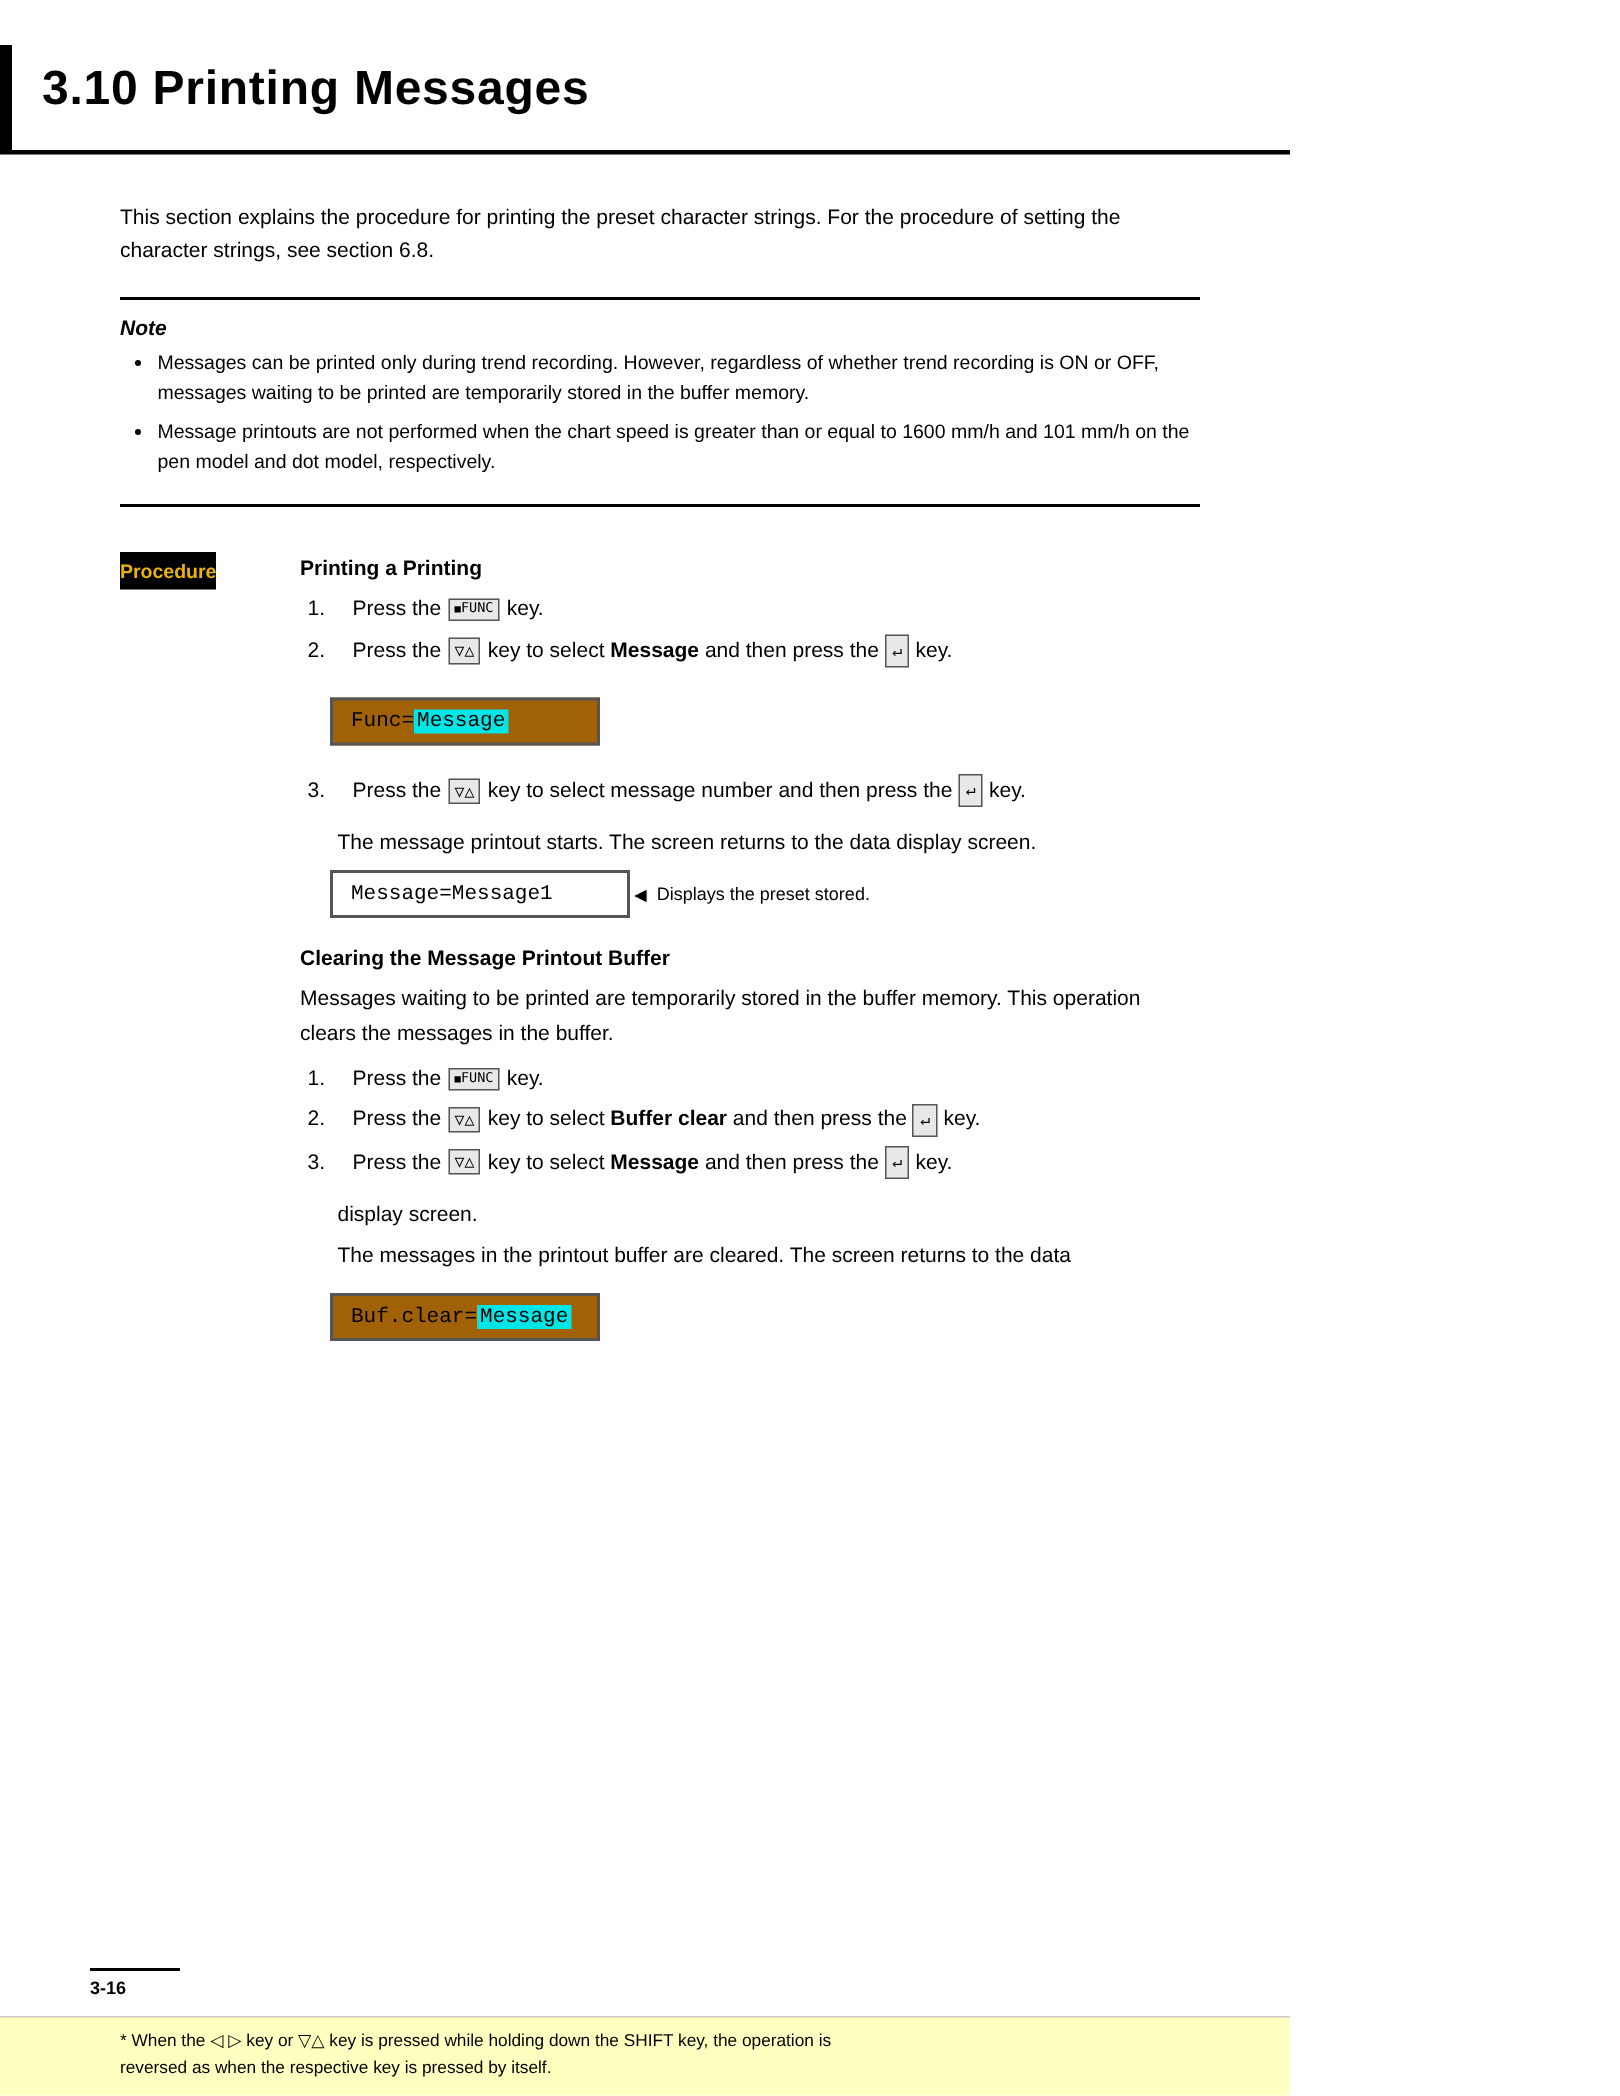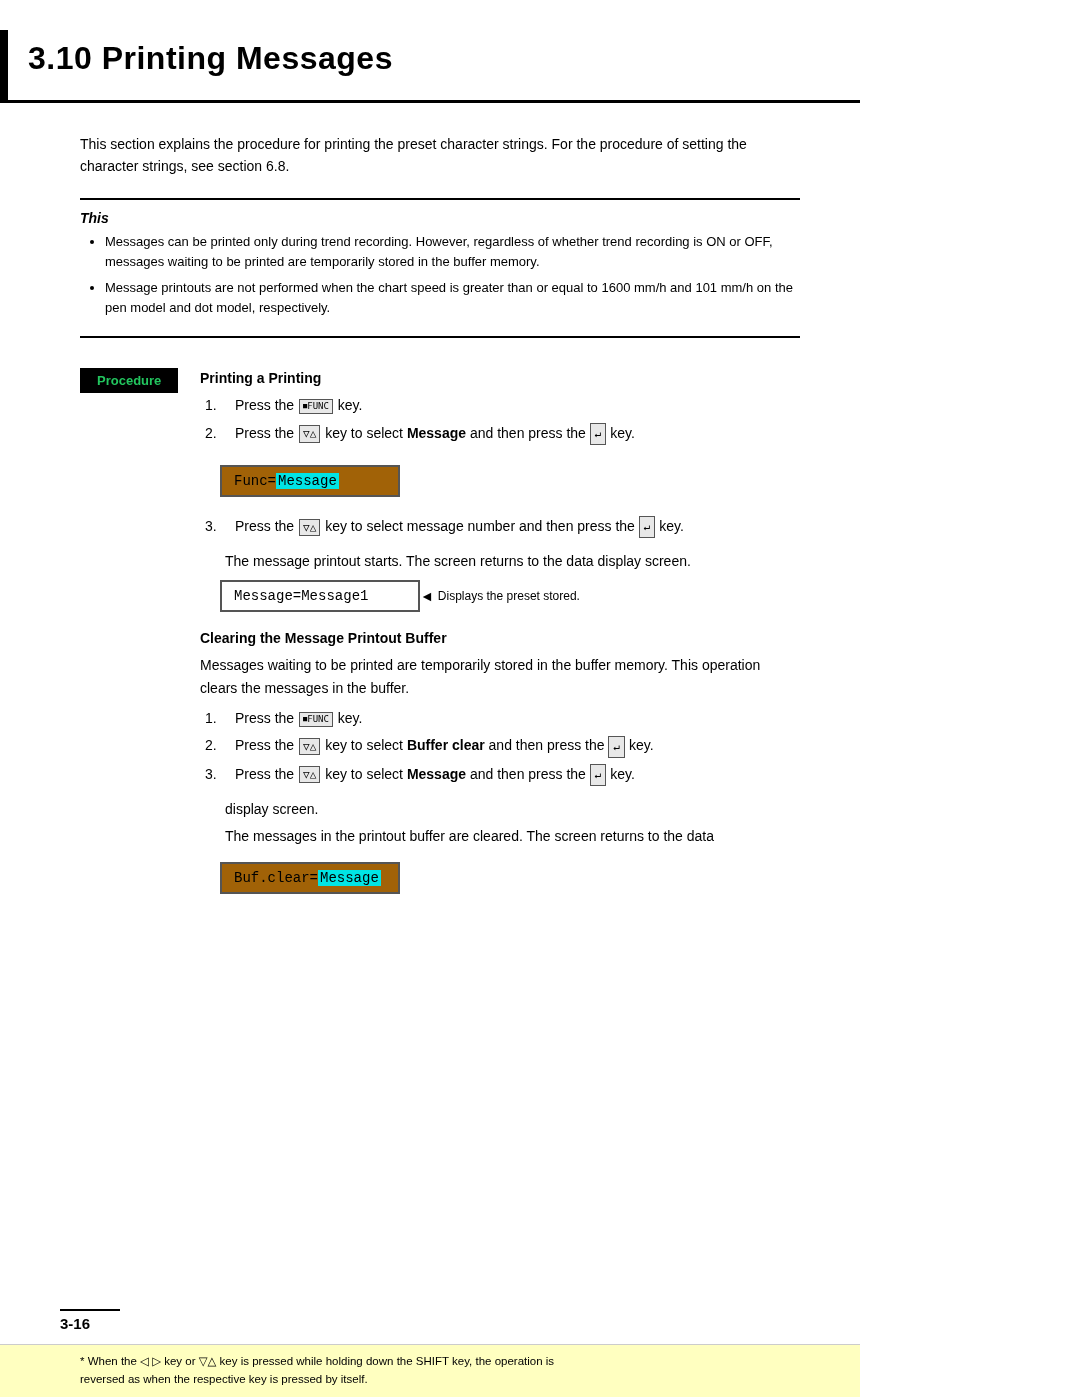--- a/index.html
+++ b/index.html
@@ -86,24 +86,24 @@
       gap: 0;
     }
 
     .procedure-label-col {
       width: 110px;
       flex-shrink: 0;
     }
 
     .procedure-badge {
       background: #000;
-      color: #22c55e;
+      color: #eab308;
       font-weight: bold;
       font-size: 13px;
-      padding: 5px 17px;
+      padding: 5px 0;
       display: inline-block;
       white-space: nowrap;
     }
 
     .procedure-content {
       flex: 1;
       padding-left: 10px;
     }
 
     .sub-section-title {
@@ -222,21 +222,21 @@
 
     .footer-note-text {
       font-size: 11.5px;
       line-height: 1.55;
     }
 
     .page-number-area {
       position: absolute;
       bottom: 65px;
       left: 60px;
-      font-size: 15px;
+      font-size: 12px;
       font-weight: bold;
       border-top: 2px solid #000;
       padding-top: 4px;
       width: 60px;
     }
 
     b { font-weight: bold; }
 
     .enter-key {
       display: inline-flex;
@@ -257,21 +257,21 @@
   <div class="title-section">
     <div class="title-accent-bar"></div>
     <h1 class="page-title">3.10  Printing Messages</h1>
   </div>
 
   <div class="content-area">
 
     <p class="intro-text">This section explains the procedure for printing the preset character strings.  For the procedure of setting the character strings, see section 6.8.</p>
 
     <div class="note-section">
-      <div class="note-label">This</div>
+      <div class="note-label">Note</div>
       <ul class="note-list">
         <li>Messages can be printed only during trend recording.  However, regardless of whether trend recording is ON or OFF, messages waiting to be printed are temporarily stored in the buffer memory.</li>
         <li>Message printouts are not performed when the chart speed is greater than or equal to 1600 mm/h and 101 mm/h on the pen model and dot model, respectively.</li>
       </ul>
     </div>
 
     <div class="procedure-container">
 
       <div class="procedure-label-col">
         <span class="procedure-badge">Procedure</span>

